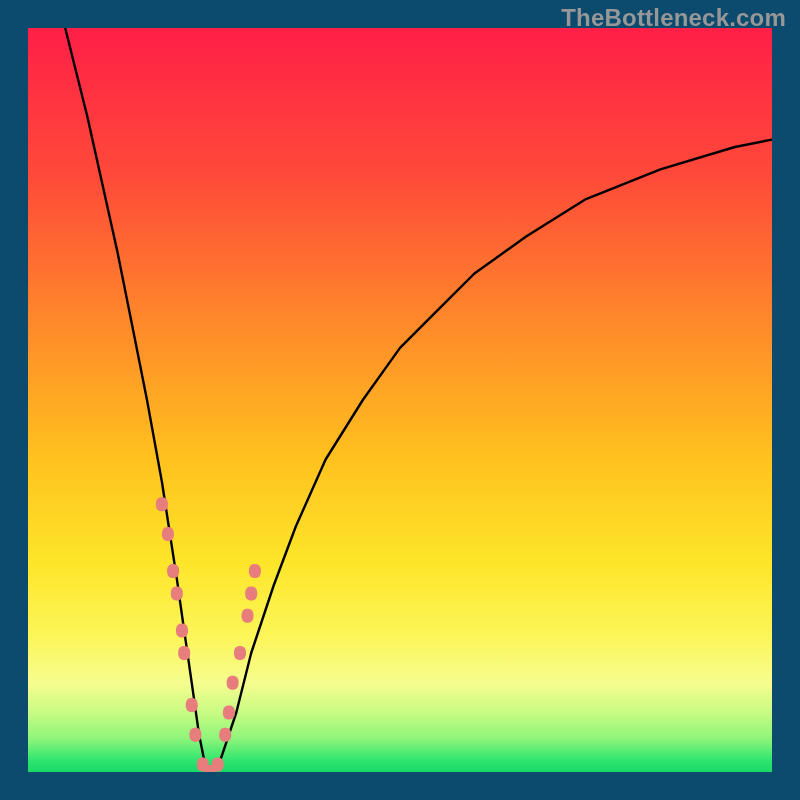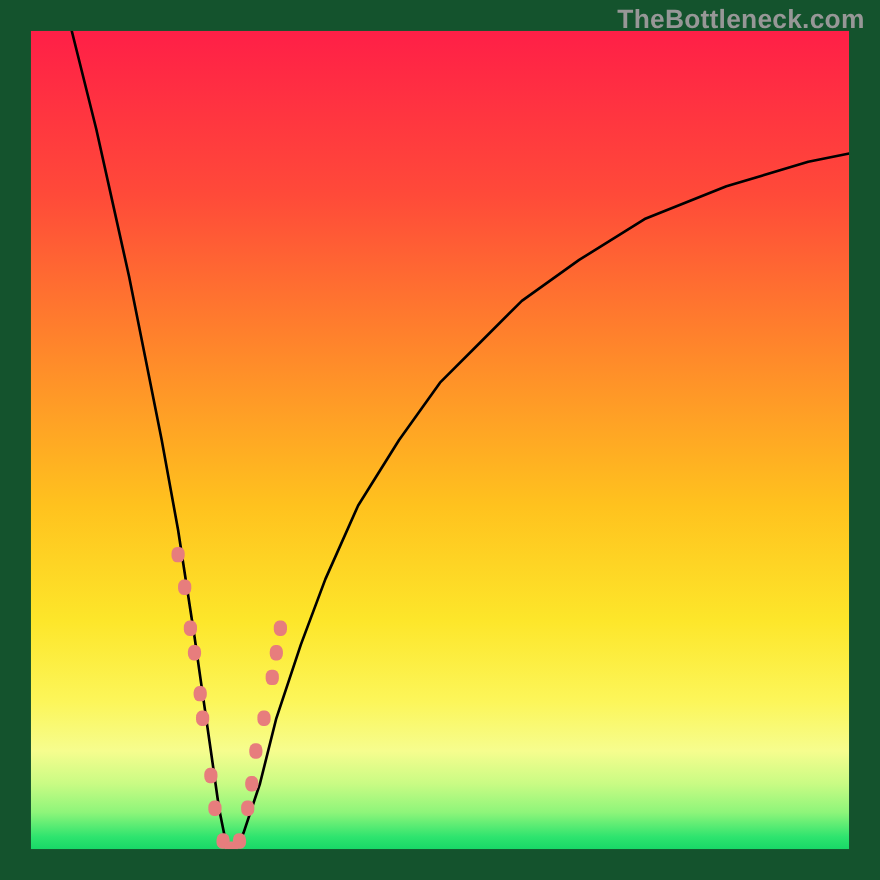--- a/index.html
+++ b/index.html
@@ -9,21 +9,21 @@
     height: 800px;
     background: #000;
     overflow: hidden;
   }
   .frame {
     position: absolute;
     top: 0;
     left: 0;
     width: 800px;
     height: 800px;
-    background: #14532d;
+    background: #0c4a6e;
   }
   .plot {
     position: absolute;
     top: 28px;
     left: 28px;
     width: 744px;
     height: 744px;
     overflow: hidden;
   }
   .bg {

